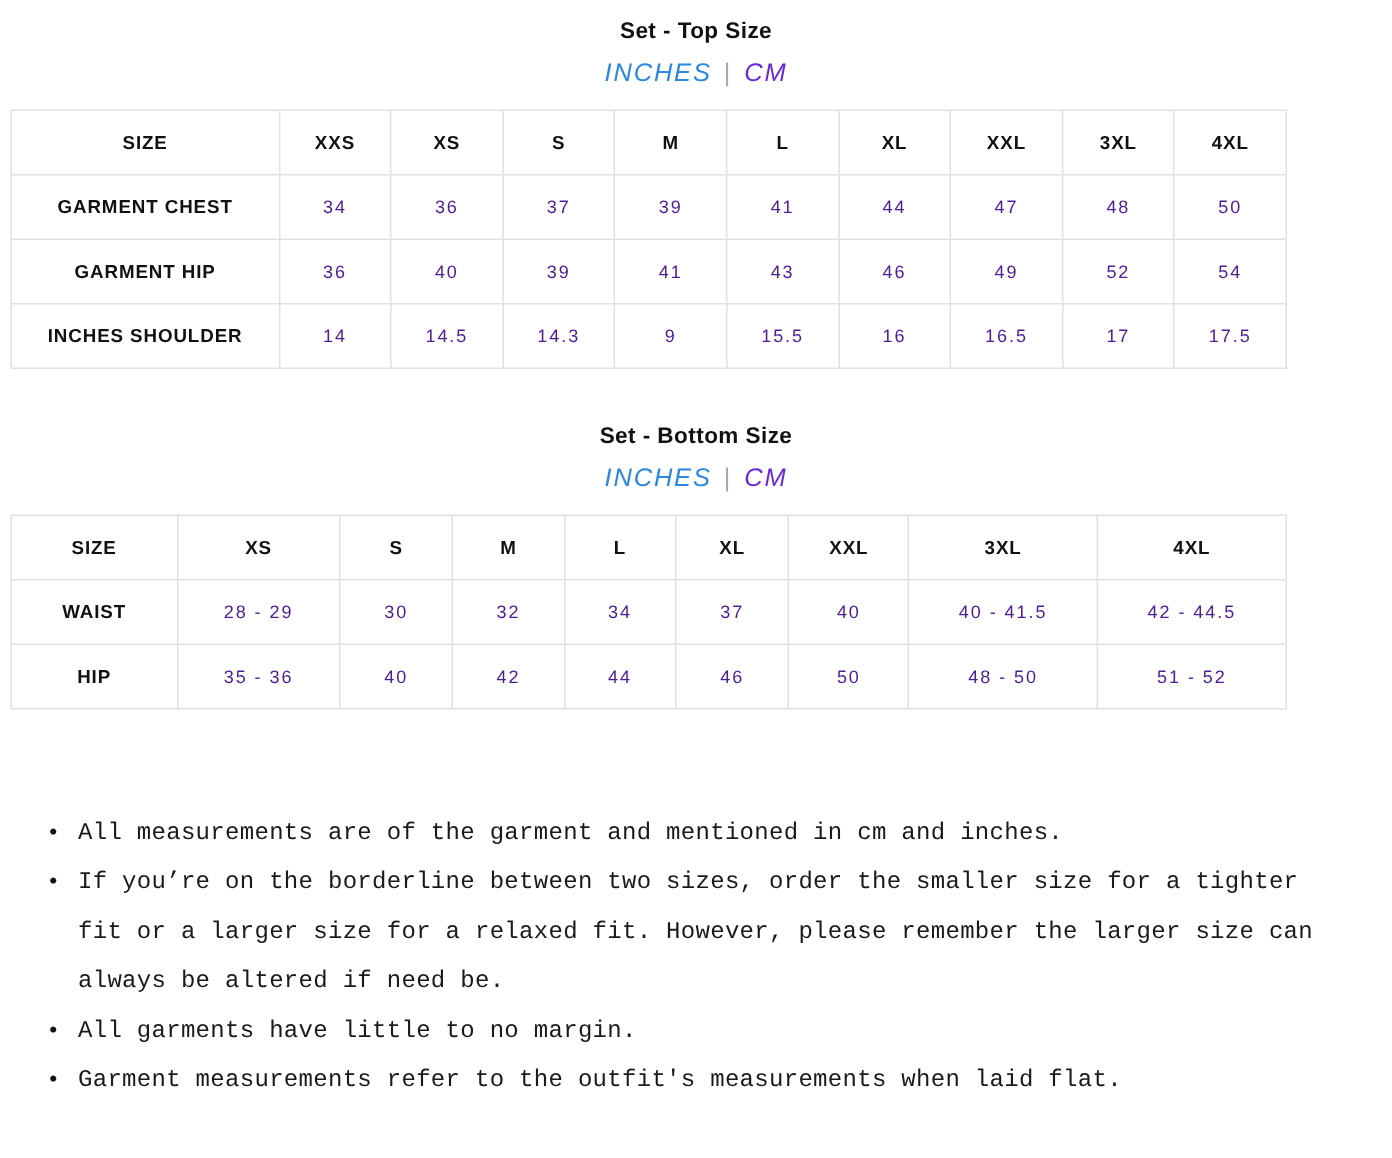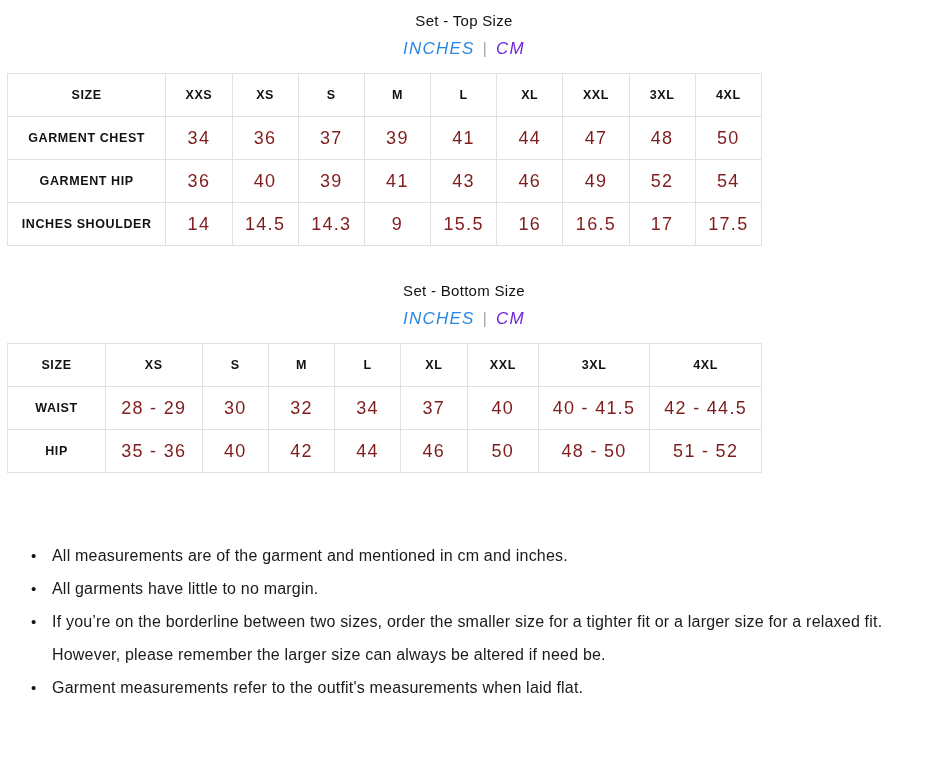--- a/index.html
+++ b/index.html
@@ -15,63 +15,63 @@
     min-height: 772px;
     margin: 0 auto;
     background: #ffffff;
     padding-top: 12px;
     overflow: hidden;
   }
   .section-title {
     margin: 0;
     text-align: center;
     font-size: 15px;
-    font-weight: normal;
+    font-weight: bold;
     letter-spacing: 0.3px;
     color: #111111;
   }
   .units {
     margin-top: 9px;
     text-align: center;
     font-size: 17px;
     letter-spacing: 1.2px;
     line-height: 22px;
   }
   .unit { text-decoration: none; cursor: pointer; font-style: italic; }
   .unit.active { color: #2b87e0; }
   .unit.inactive { color: #6d28d9; }
   .unit-divider { color: #a9a9a9; margin: 0 8px; font-weight: 300; }
 
   table.sizetable {
     border-collapse: collapse;
     table-layout: fixed;
-    width: 755px;
+    width: 851px;
     margin: 13px 7px 0 7px;
     background: #ffffff;
   }
   table.sizetable th, table.sizetable td {
     border: 1px solid #e1e1e1;
     height: 43px;
     text-align: center;
     vertical-align: middle;
     padding: 2px 4px;
     overflow: hidden;
     white-space: nowrap;
   }
   table.sizetable th {
     font-size: 12.5px;
     font-weight: bold;
     letter-spacing: 0.6px;
     color: #111111;
   }
   table.sizetable td {
-    font-size: 18px;
+    font-size: 12px;
     font-weight: normal;
     letter-spacing: 1.3px;
-    color: #7f1d1d;
+    color: #4c1d95;
   }
   
   table.tbl-top thead th:nth-child(1) { width: 21%; }
   
   table.tbl-bottom thead th:nth-child(1) { width: 13.0%; }
   table.tbl-bottom thead th:nth-child(2) { width: 12.8%; }
   table.tbl-bottom thead th:nth-child(3) { width: 8.8%; }
   table.tbl-bottom thead th:nth-child(4) { width: 8.8%; }
   table.tbl-bottom thead th:nth-child(5) { width: 8.7%; }
   table.tbl-bottom thead th:nth-child(6) { width: 8.9%; }
@@ -85,20 +85,21 @@
     margin: 66px 24px 0 30px;
     padding: 0;
     font-size: 16px;
     line-height: 33px;
     color: #1a1a1a;
     letter-spacing: 0.2px;
   }
   ul.notes li {
     position: relative;
     padding-left: 22px;
+    font-family: Liberation Mono, monospace;
   }
   ul.notes li::before {
     content: "\2022";
     position: absolute;
     left: 1px;
     top: 0;
     font-size: 15px;
     color: #111111;
   }
 </style>
@@ -209,18 +210,18 @@
             <td>50</td>
             <td>48 - 50</td>
             <td>51 - 52</td>
           </tr>
         </tbody>
       </table>
   </div>
 
   <ul class="notes">
       <li>All measurements are of the garment and mentioned in cm and inches.</li>
+      <li>If you’re on the borderline between two sizes, order the smaller size for a tighter fit or a larger size for a relaxed fit. However, please remember the larger size can always be altered if need be.</li>
       <li>All garments have little to no margin.</li>
-      <li>If you’re on the borderline between two sizes, order the smaller size for a tighter fit or a larger size for a relaxed fit. However, please remember the larger size can always be altered if need be.</li>
       <li>Garment measurements refer to the outfit's measurements when laid flat.</li>
     </ul>
 
 </div>
 
 </body></html>

